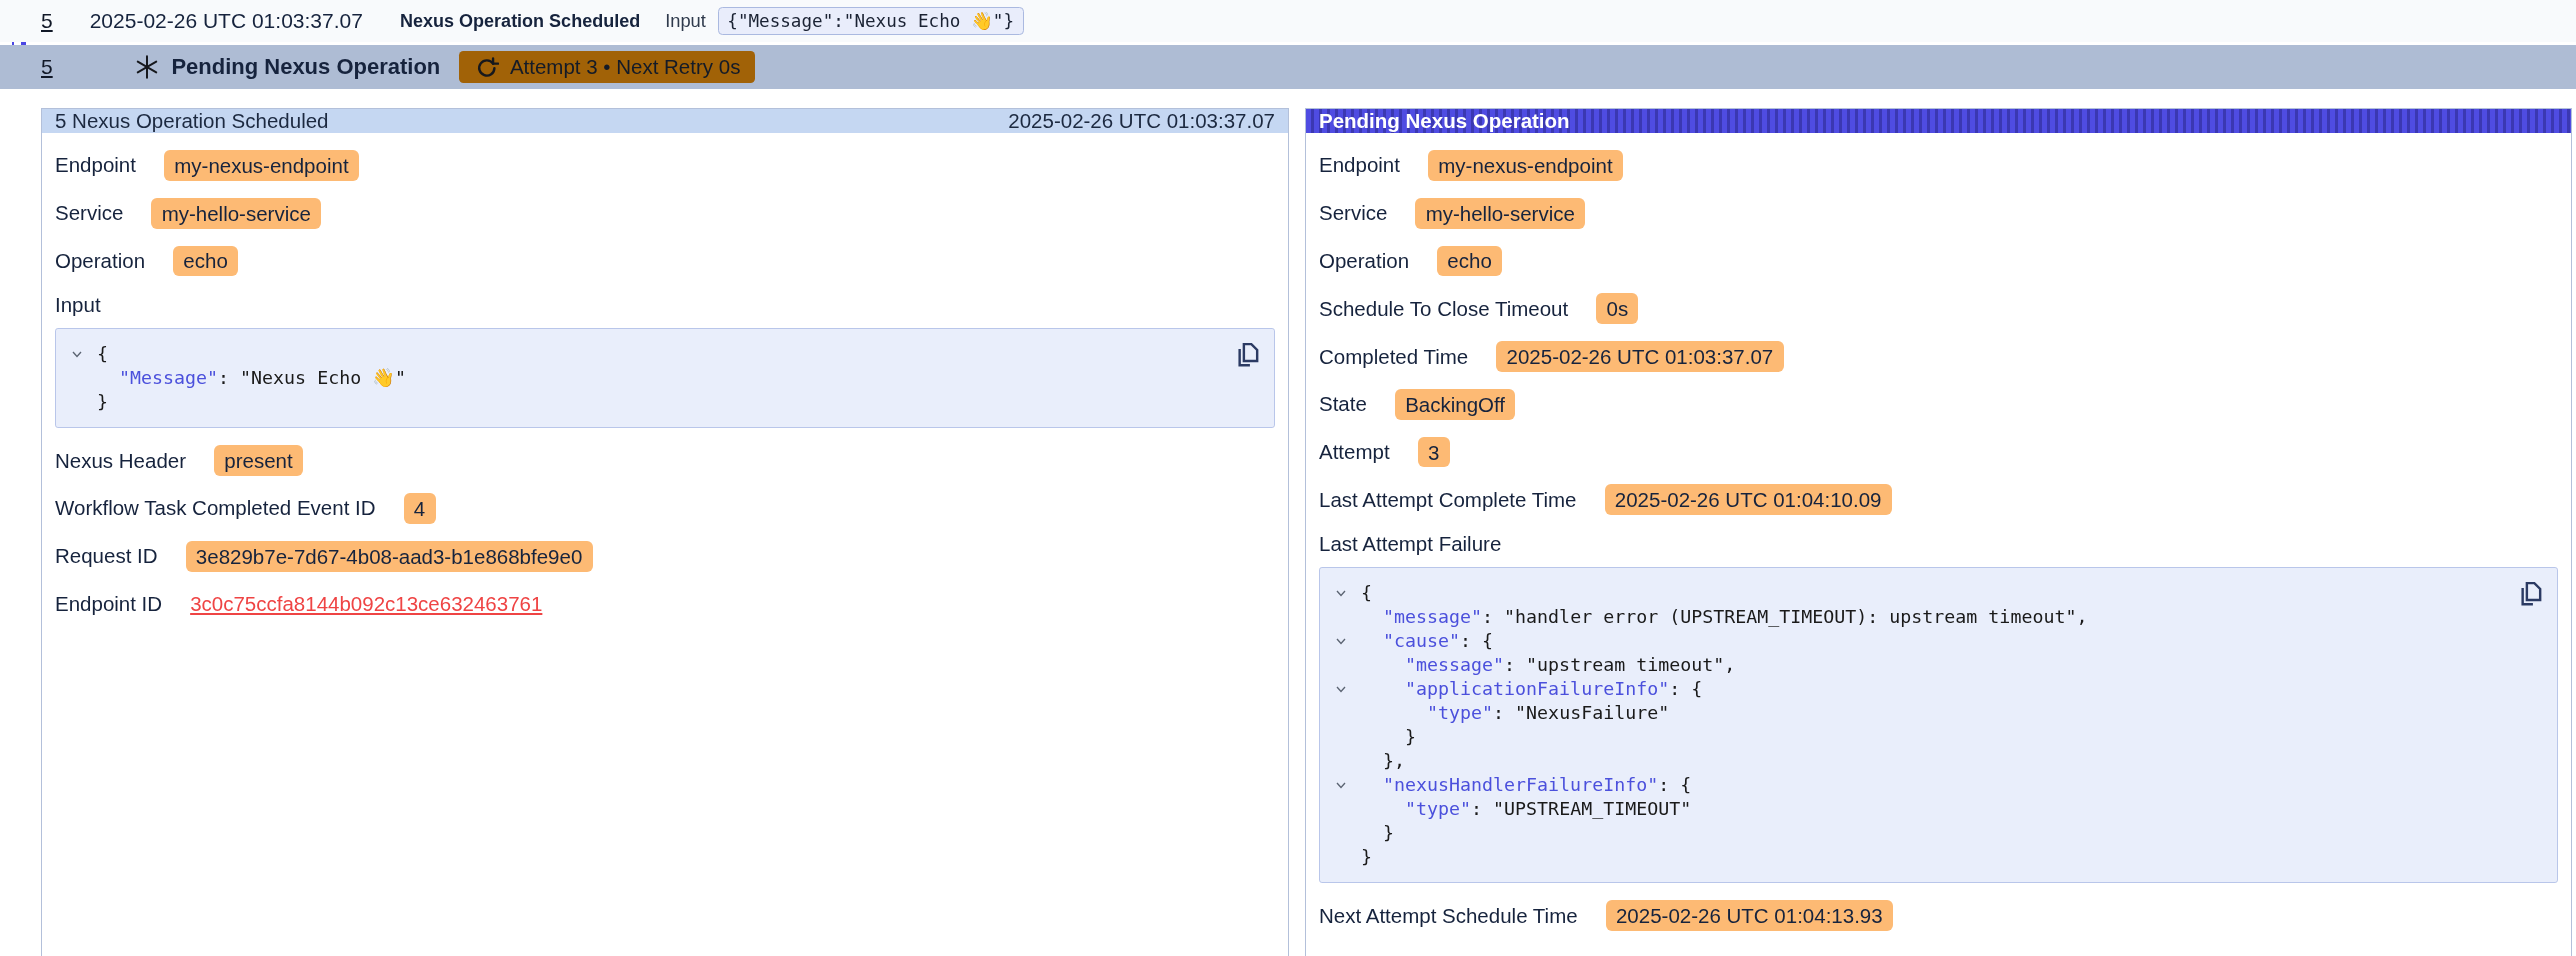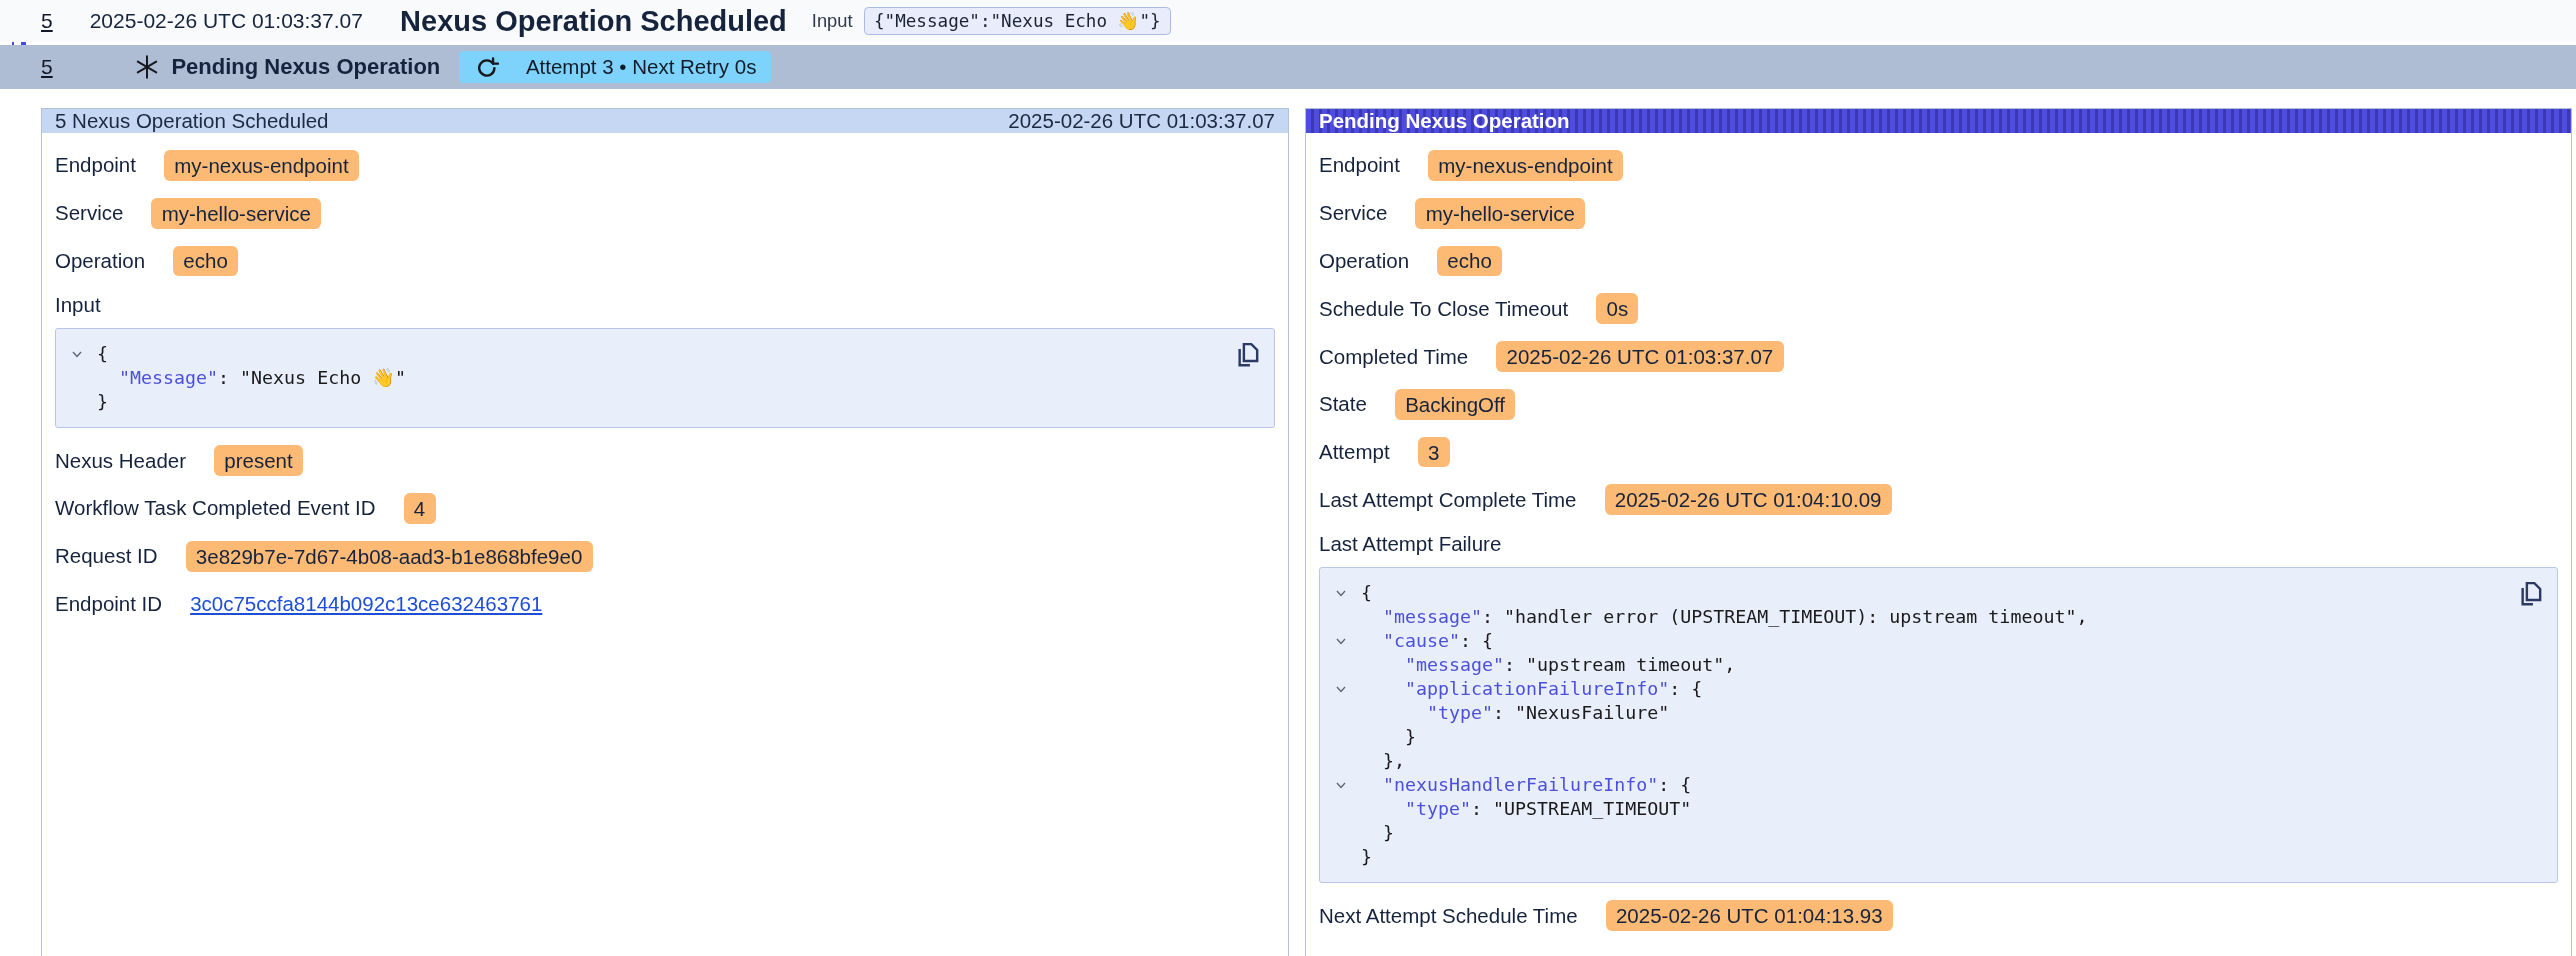--- a/index.html
+++ b/index.html
@@ -15,44 +15,44 @@
             background:#b9b6f4;display:flex;align-items:center;justify-content:center;}
   .t-dot-inner{width:11.7px;height:11.7px;border-radius:50%;background:#0b0b0e;}
 
   
   .row-event{position:absolute;left:0;top:0;width:2576px;height:42px;background:#f8fafc;
              display:flex;align-items:center;}
   .row-pending{position:absolute;left:0;top:45px;width:2576px;height:44px;background:#aebcd4;
              display:flex;align-items:center;}
   .ev-id{margin-left:41px;font-size:21px;text-decoration:underline;color:#111827;}
   .ev-time{margin-left:37px;font-size:21px;width:306px;}
-  .ev-title{font-size:29px;font-weight:700;margin-left:4.4px;}
+  .ev-title{font-size:18px;font-weight:700;margin-left:4.4px;}
   .ev-input-label{margin-left:25px;font-size:18.3px;color:#2f3a4c;}
   .ev-input-chip{margin-left:11.7px;font-family:"DejaVu Sans Mono",monospace;font-size:17.6px;
                  background:#e9edfb;border:1.5px solid #aab9e0;border-radius:4.4px;padding:2.9px 8.8px;color:#1a2233;}
   .pd-id{margin-left:41px;font-size:21px;text-decoration:underline;color:#111827;}
   .asterisk{margin-left:81px;}
   .pd-title{font-size:22px;font-weight:700;margin-left:11.7px;}
-  .retry-chip{margin-left:19px;background:#7dd3fc;border-radius:4.4px;padding:3.7px 14.6px;
-              display:flex;align-items:center;gap:27px;font-size:20.5px;color:#141b28;}
+  .retry-chip{margin-left:19px;background:#a16207;border-radius:4.4px;padding:3.7px 14.6px;
+              display:flex;align-items:center;gap:11px;font-size:20.5px;color:#141b28;}
 
   
   .panel{position:absolute;top:108px;background:#fff;border:1.5px solid #b3c0da;box-sizing:border-box;}
   .panel.left{left:41px;width:1248px;height:886px;}
   .panel.right{left:1305px;width:1267px;height:886px;}
   .panel-header{height:24px;display:flex;align-items:center;justify-content:space-between;
                 padding:0 13px;font-size:20.5px;}
   .panel.left .panel-header{background:#c5d7f2;color:#1c2940;}
   .panel.right .panel-header{background:repeating-linear-gradient(90deg,#4f4ce2 0 5.1px,#3b38b2 5.1px 8px);
                 color:#ffffff;font-weight:600;}
   .panel-body{padding:0 13px;}
 
   .field-row{display:flex;align-items:center;margin:17px 0;min-height:30px;font-size:20.5px;gap:28px;}
   .chip{background:#fdba74;border-radius:5.9px;padding:2.9px 10.3px;line-height:25px;}
-  .field-link{text-decoration:underline;color:#1d4ed8;line-height:25px;}
+  .field-link{text-decoration:underline;color:#ef4444;line-height:25px;}
   .section-label{font-size:20.5px;margin:17px 0 10.3px;}
 
   
   .code-block{position:relative;background:#e9eefb;border:1.5px solid #b9c6ea;border-radius:2.9px;
               padding:13px 51px 13px 0;margin:8.8px 0 17.6px;}
   .code-line{display:flex;line-height:24px;}
   .code-gutter{width:41px;flex:0 0 41px;display:flex;justify-content:center;align-items:center;}
   .code-text{white-space:pre;font-family:"DejaVu Sans Mono",monospace;font-size:18.3px;color:#1a1a1a;}
   .jkey{color:#4b50dc;}
   .copy-btn{position:absolute;top:10.3px;right:11.7px;width:29px;height:32px;background:none;border:none;

